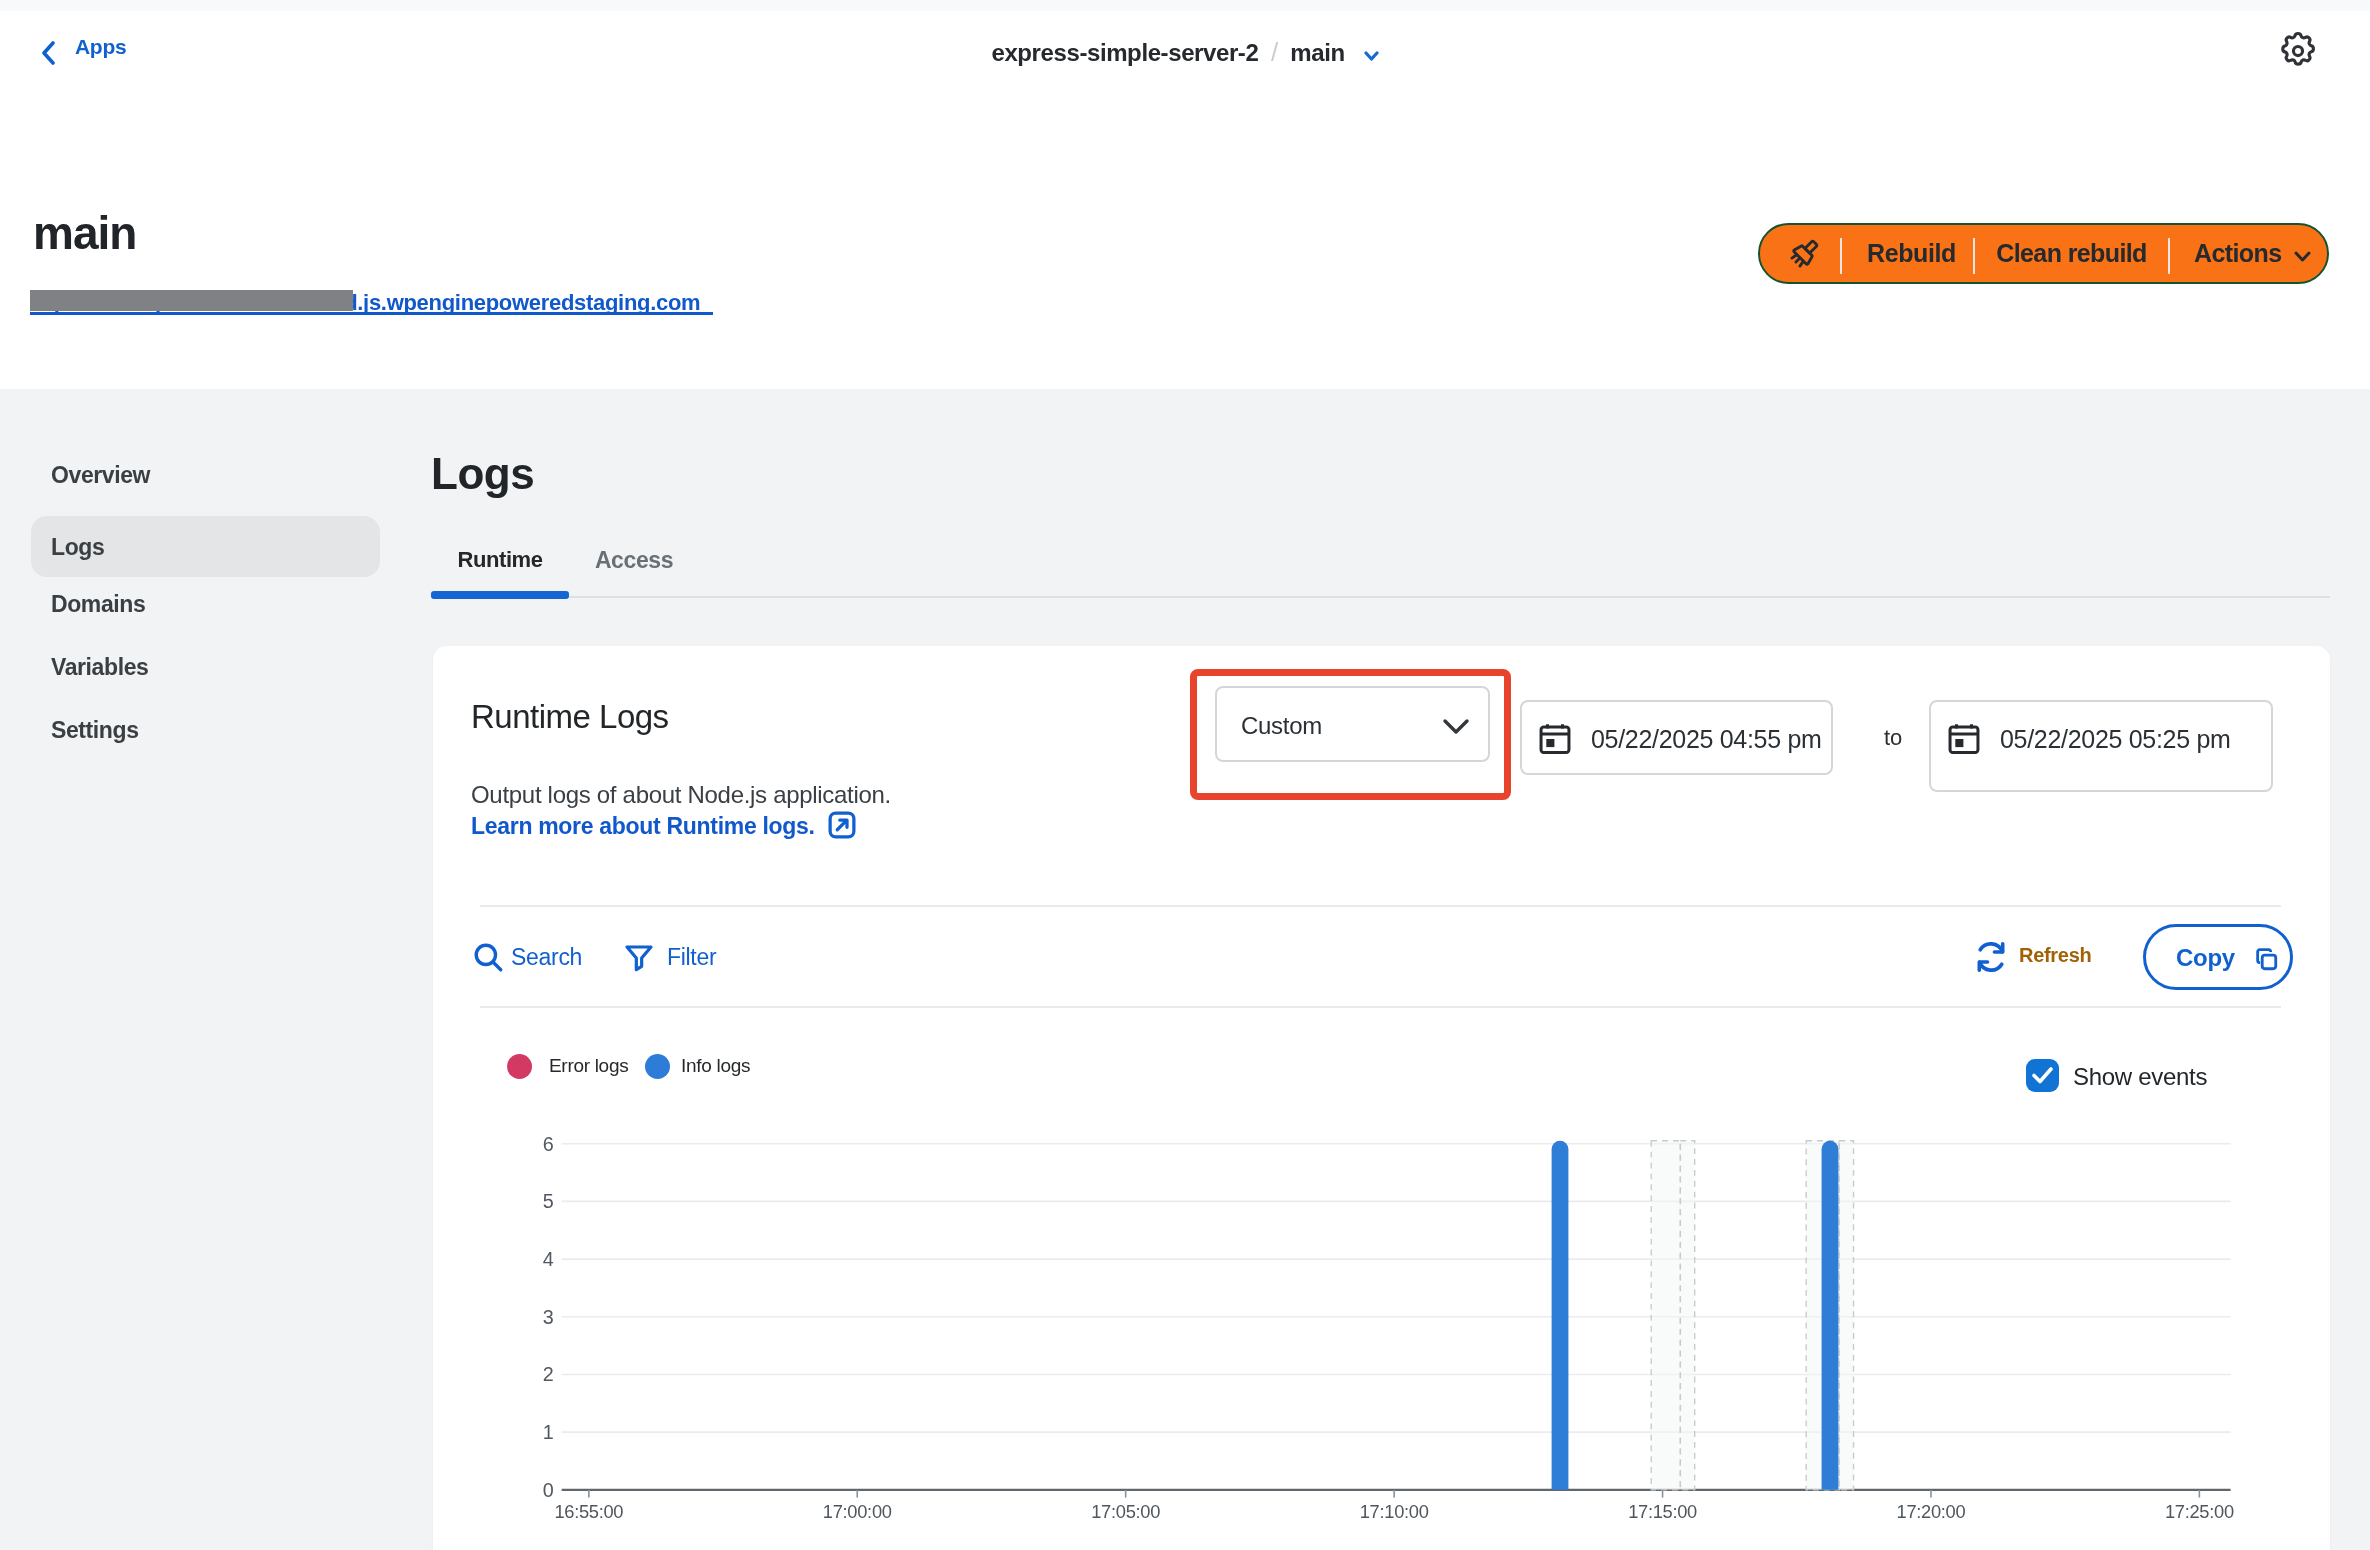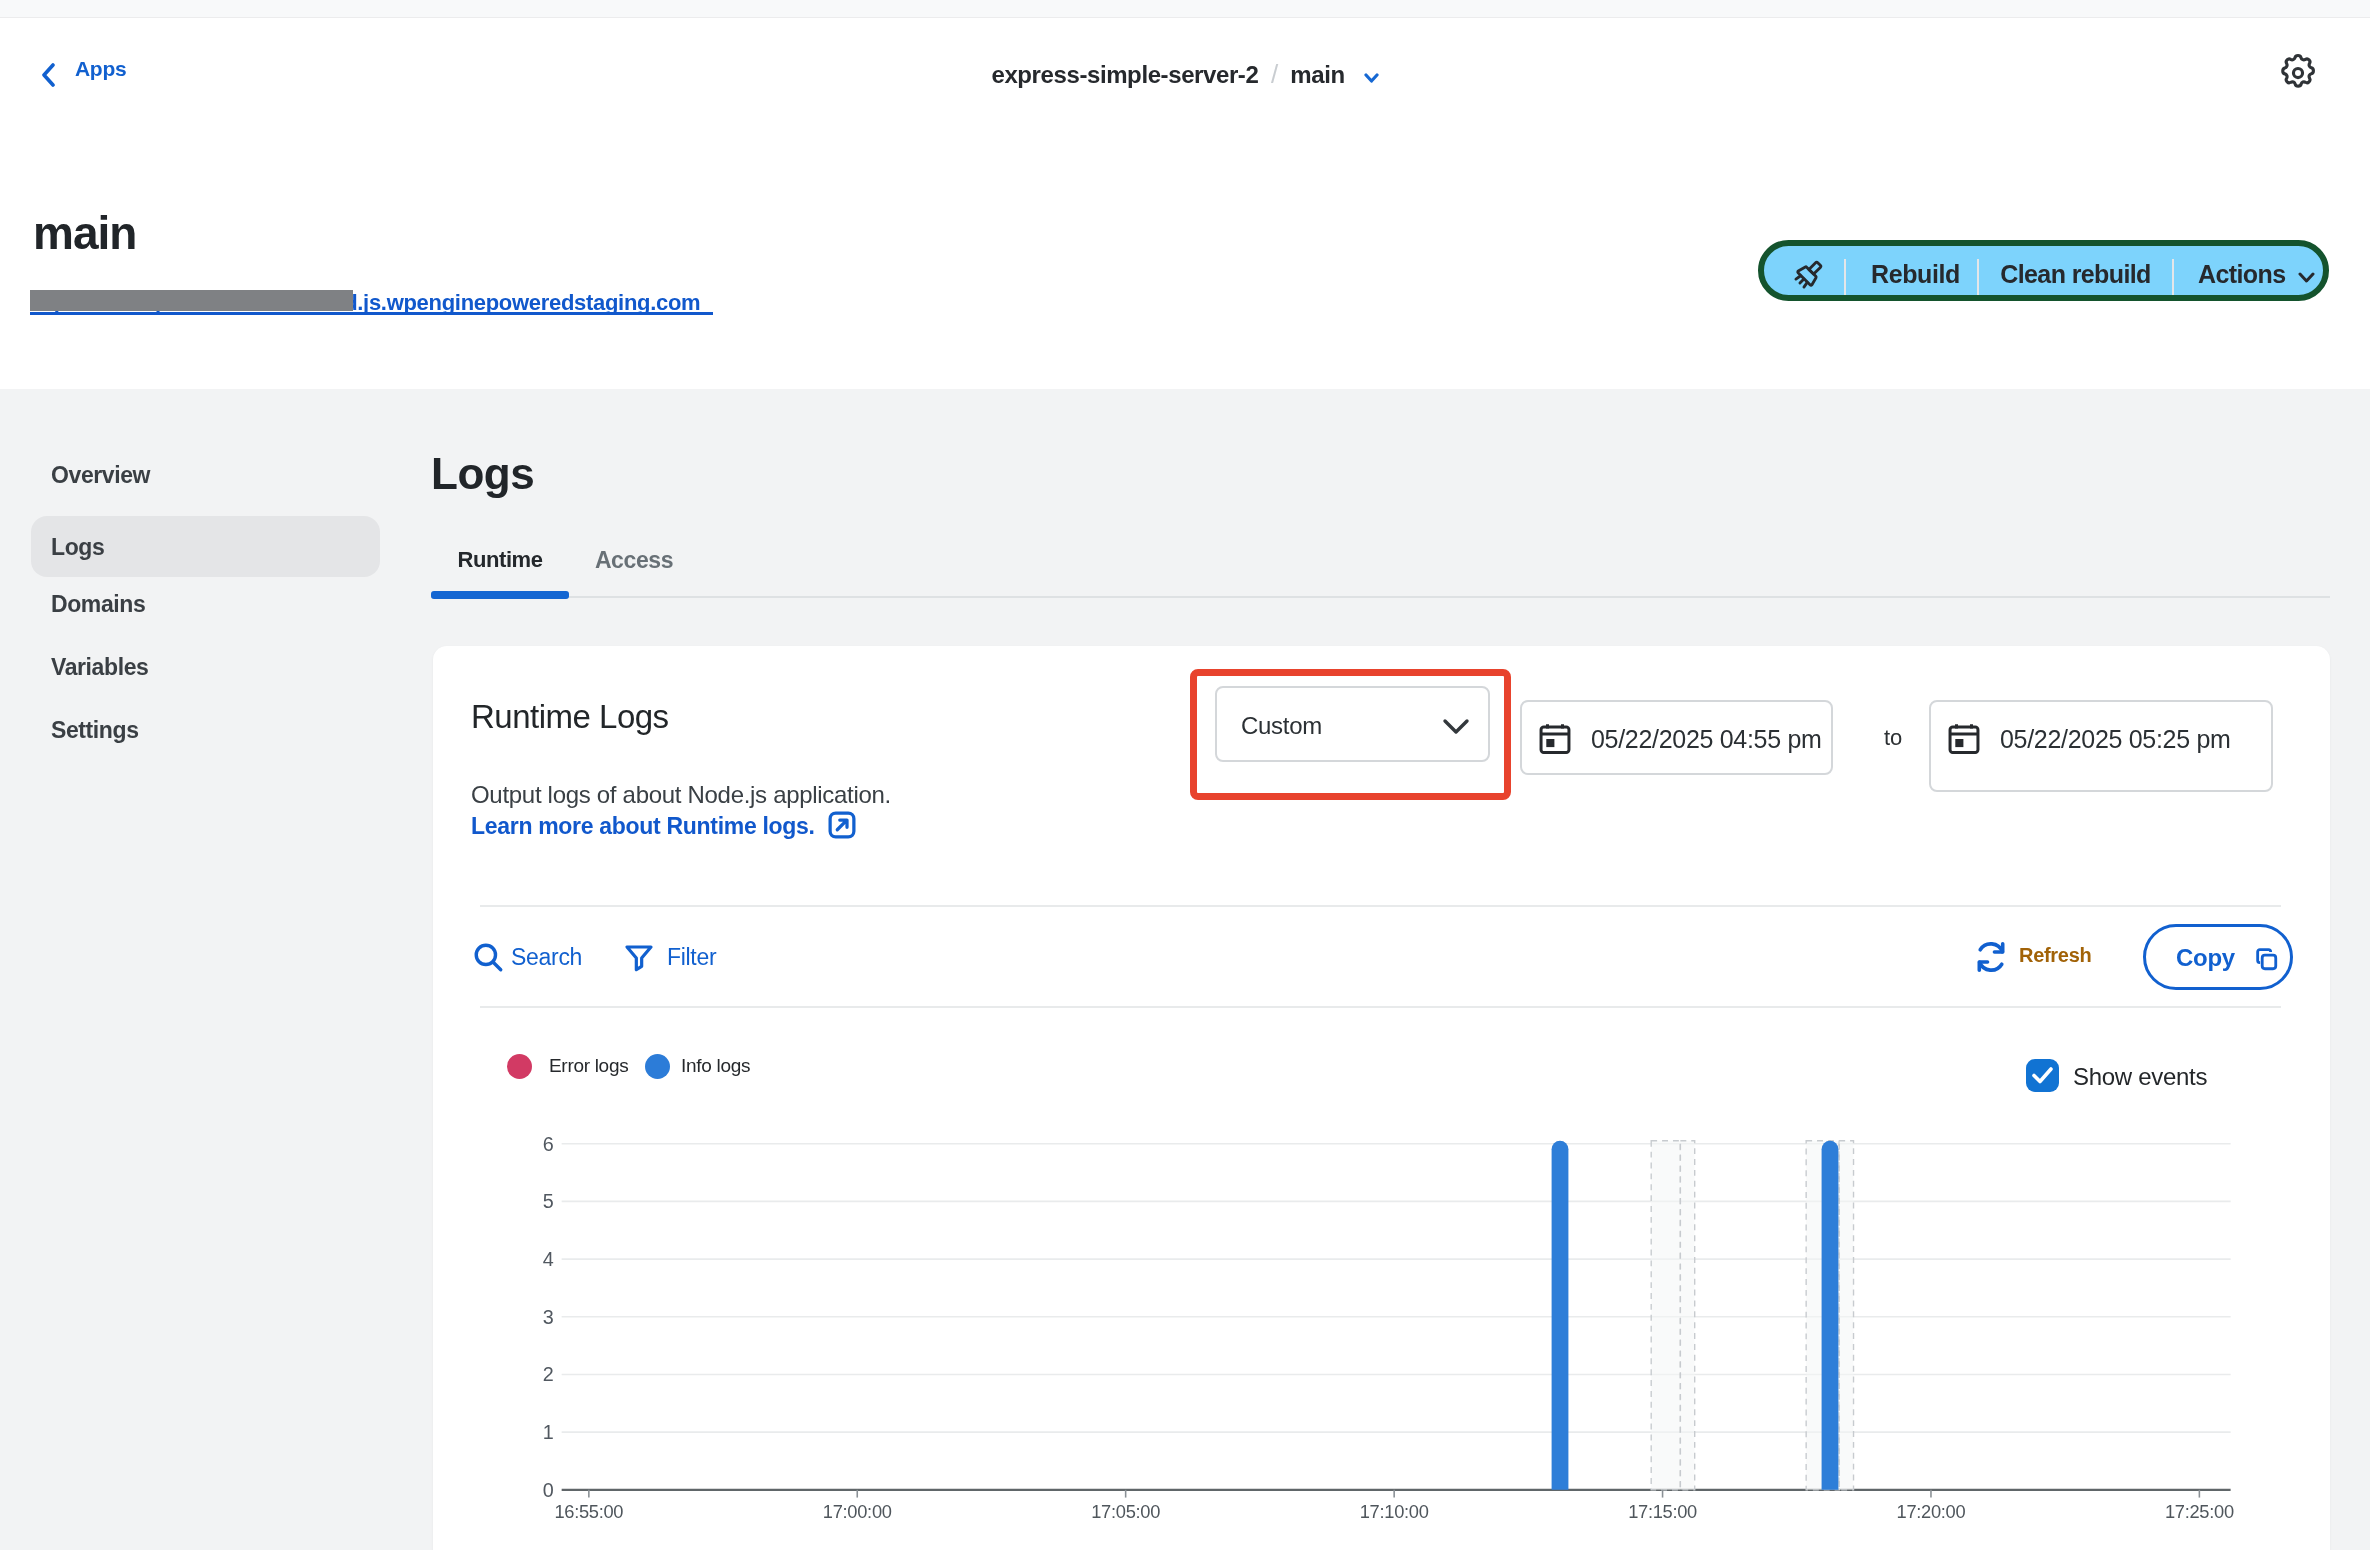--- a/index.html
+++ b/index.html
@@ -1,20 +1,20 @@
 <!DOCTYPE html>
 <html><head>
 <meta charset="utf-8">
 <style>
   * { margin:0; padding:0; box-sizing:border-box; }
   html,body { width:2370px; height:1550px; font-family:"Liberation Sans", sans-serif; background:#fff; overflow:hidden; }
   .abs { position:absolute; }
   
   #strip { position:absolute; left:0; top:0; width:2370px; height:18px; background:#f8f9fa; border-bottom:1px solid #ececed; }
-  #nav { position:absolute; left:0; top:33px; width:2370px; height:133px; background:#fff; border-bottom:8px solid #ef4444; }
+  #nav { position:absolute; left:0; top:11px; width:2370px; height:133px; background:#fff; border-bottom:8px solid #ef4444; }
   #header { position:absolute; left:0; top:124px; width:2370px; height:265px; background:#fff; }
   #mainarea { position:absolute; left:0; top:389px; width:2370px; height:1161px; background:#f2f3f4; }
 </style>
 </head>
 <body>
 <div id="strip"></div>
 <div id="nav">
   <svg class="abs" style="left:41px;top:30px" width="15" height="24" viewBox="0 0 15 24">
       <polyline points="12,2 3,12 12,22" fill="none" stroke="#1160cf" stroke-width="3.6" stroke-linecap="round" stroke-linejoin="round"></polyline>
     </svg>
@@ -25,21 +25,21 @@
   <svg class="abs" style="left:2277px;top:19px" width="42" height="42" viewBox="0 0 24 24">
       <path fill="none" stroke="#2f3337" stroke-width="1.8" stroke-linecap="round" stroke-linejoin="round" d="M10.3 3.2c.4-1.6 3-1.6 3.4 0 .3 1.1 1.5 1.6 2.5 1l.1 0c1.4-.9 3.2.9 2.3 2.3-.6 1-.1 2.2 1 2.5 1.6.4 1.6 3 0 3.4-1.1.3-1.6 1.5-1 2.5l0 .1c.9 1.4-.9 3.2-2.3 2.3-1-.6-2.2-.1-2.5 1-.4 1.6-3 1.6-3.4 0-.3-1.1-1.5-1.6-2.5-1l-.1 0c-1.4.9-3.2-.9-2.3-2.3.6-1 .1-2.2-1-2.5-1.6-.4-1.6-3 0-3.4 1.1-.3 1.6-1.5 1-2.5l0-.1c-.9-1.4.9-3.2 2.3-2.3 1 .6 2.2.1 2.5-1z"></path>
       <circle cx="12" cy="12" r="2.6" fill="none" stroke="#2f3337" stroke-width="1.8"></circle>
     </svg>
 </div>
 <div id="header">
   <div class="abs" style="left:33px;top:82px;font-size:46px;font-weight:bold;letter-spacing:-1px;color:#212529">main</div>
   <div class="abs" style="left:30px;top:166px;font-size:22px;font-weight:bold;letter-spacing:-0.3px;color:#1158cc;white-space:nowrap">express-simple-server-2-ab12cd.js.wpenginepoweredstaging.com</div>
   <div class="abs" style="left:30px;top:166px;width:323px;height:21px;background:#7f8184"></div>
   <div class="abs" style="left:30px;top:188px;width:683px;height:2.5px;background:#1158cc"></div>
-  <div class="abs" style="left:1758px;top:116px;width:571px;height:61px;border:6px solid #14532d;border-radius:31px;background:#7dd3fc">
+  <div class="abs" style="left:1758px;top:99px;width:571px;height:61px;border:2px solid #14532d;border-radius:31px;background:#f97316">
     <svg class="abs" style="left:23px;top:10px" width="40" height="40" viewBox="0 0 24 24">
         <g transform="rotate(45 12 12)" fill="none" stroke="#26292d" stroke-width="1.7" stroke-linecap="round" stroke-linejoin="round">
           <path d="M10.9 1.8 h2.2 a0.9 0.9 0 0 1 0.9 0.9 V8.4 h-4 V2.7 a0.9 0.9 0 0 1 0.9 -0.9 z"></path>
           <path d="M8.1 8.4 h7.8 c.3 0 .55.2.62.48 L17.8 13.6 c.1.4-.2.8-.62.8 H6.82 c-.42 0-.72-.4-.62-.8 l1.28-4.72 c.07-.28.32-.48.62-.48 z"></path>
           <path d="M9.2 14.6 l-0.6 3.4 M12 14.6 v3.4 M14.8 14.6 l0.6 3.4"></path>
         </g>
       </svg>
     <div class="abs" style="left:80px;top:13px;width:1.5px;height:36px;background:#e4e6e8"></div>
     <div class="abs" style="left:213px;top:13px;width:1.5px;height:36px;background:#e4e6e8"></div>
     <div class="abs" style="left:408px;top:13px;width:1.5px;height:36px;background:#e4e6e8"></div>

